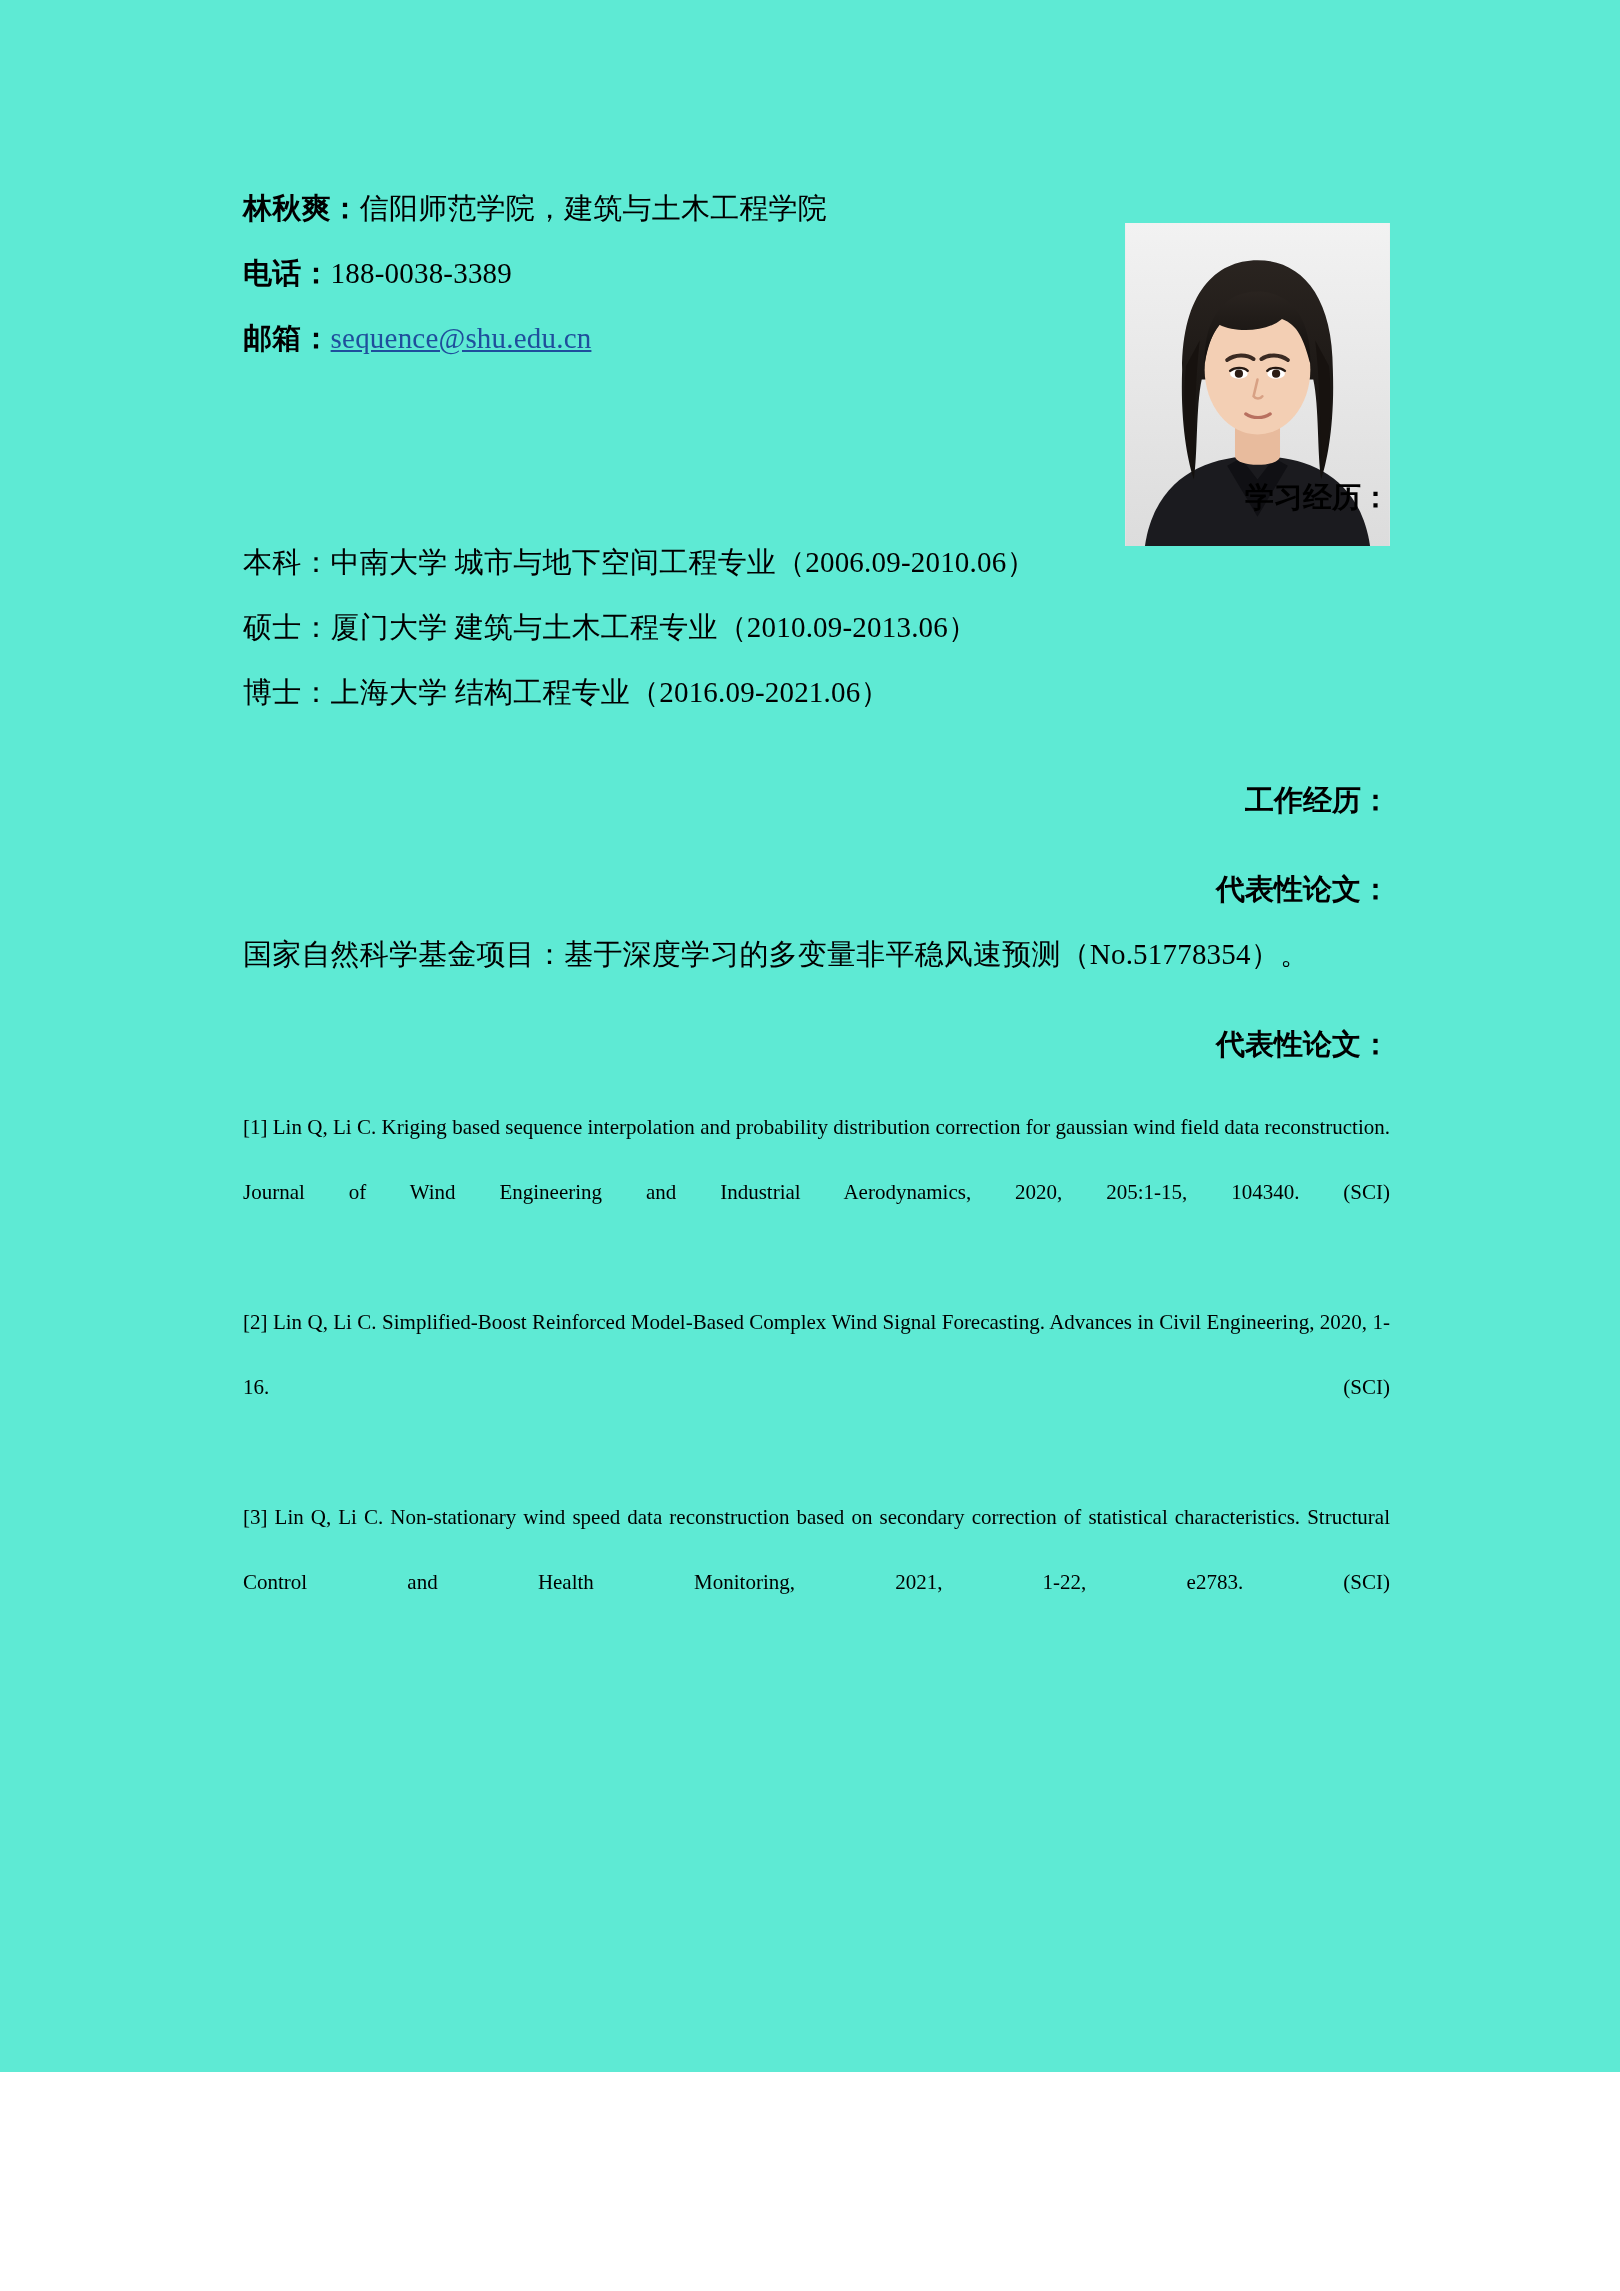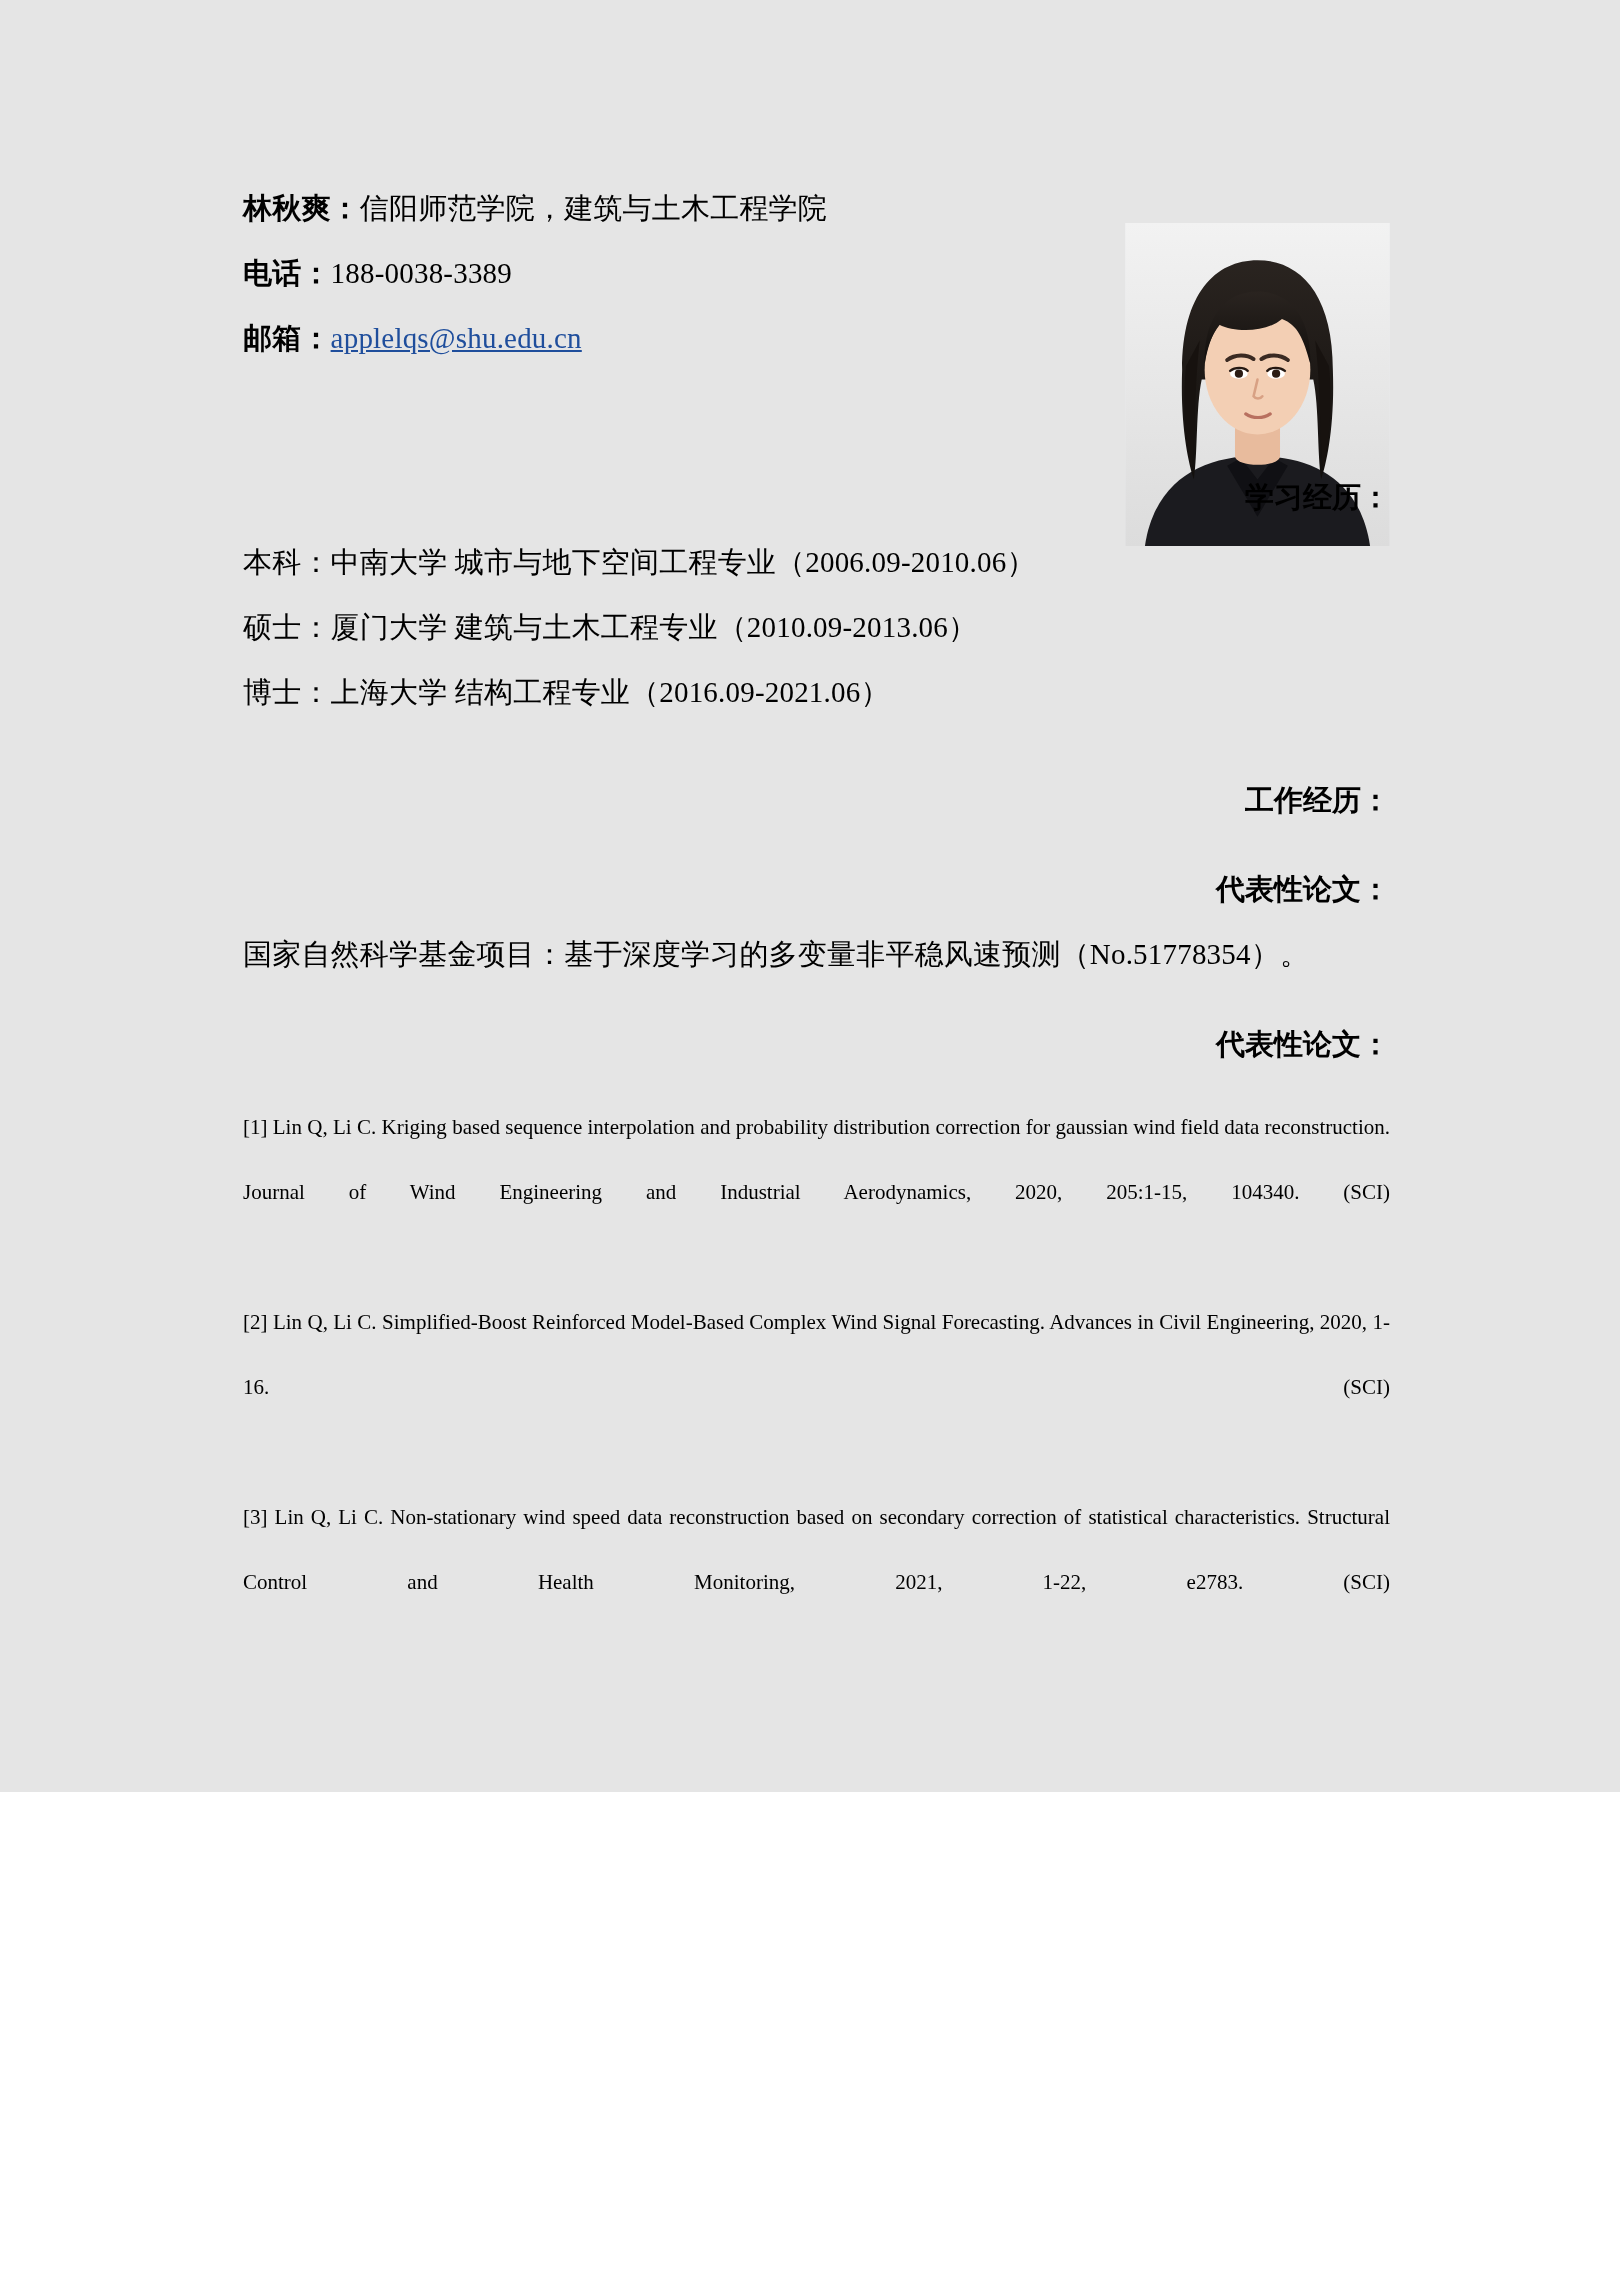--- a/index.html
+++ b/index.html
@@ -12,22 +12,22 @@
     height: 2292px;
     position: relative;
     font-family: "Liberation Serif", serif;
     color: #000000;
     overflow: hidden;
   }
   .page {
     position: absolute;
     top: 0; left: 0;
     width: 1620px;
-    height: 1792px;
-    background: #e5e5e5;
+    height: 2072px;
+    background: #5eead4;
   }
   .content {
     position: absolute;
     left: 243px;
     top: 176px;
     width: 1147px;
   }
   .line {
     font-size: 29px;
     line-height: 65px;
@@ -129,21 +129,21 @@
 
     <div class="line">
       <span class="bold">林秋爽：</span><span>信阳师范学院，建筑与土木工程学院</span>
     </div>
 
     <div class="line">
       <span class="bold">电话：</span><span>188-0038-3389</span>
     </div>
 
     <div class="line">
-      <span class="bold">邮箱：</span><a class="link" href="#">applelqs@shu.edu.cn</a>
+      <span class="bold">邮箱：</span><a class="link" href="#">sequence@shu.edu.cn</a>
     </div>
 
     <div class="section-gap-1"></div>
 
     <div class="head-line">学习经历：</div>
     <div class="line">本科：中南大学 城市与地下空间工程专业（2006.09-2010.06）</div>
     <div class="line">硕士：厦门大学 建筑与土木工程专业（2010.09-2013.06）</div>
     <div class="line">博士：上海大学 结构工程专业（2016.09-2021.06）</div>
 
     <div class="section-gap-2"></div>

